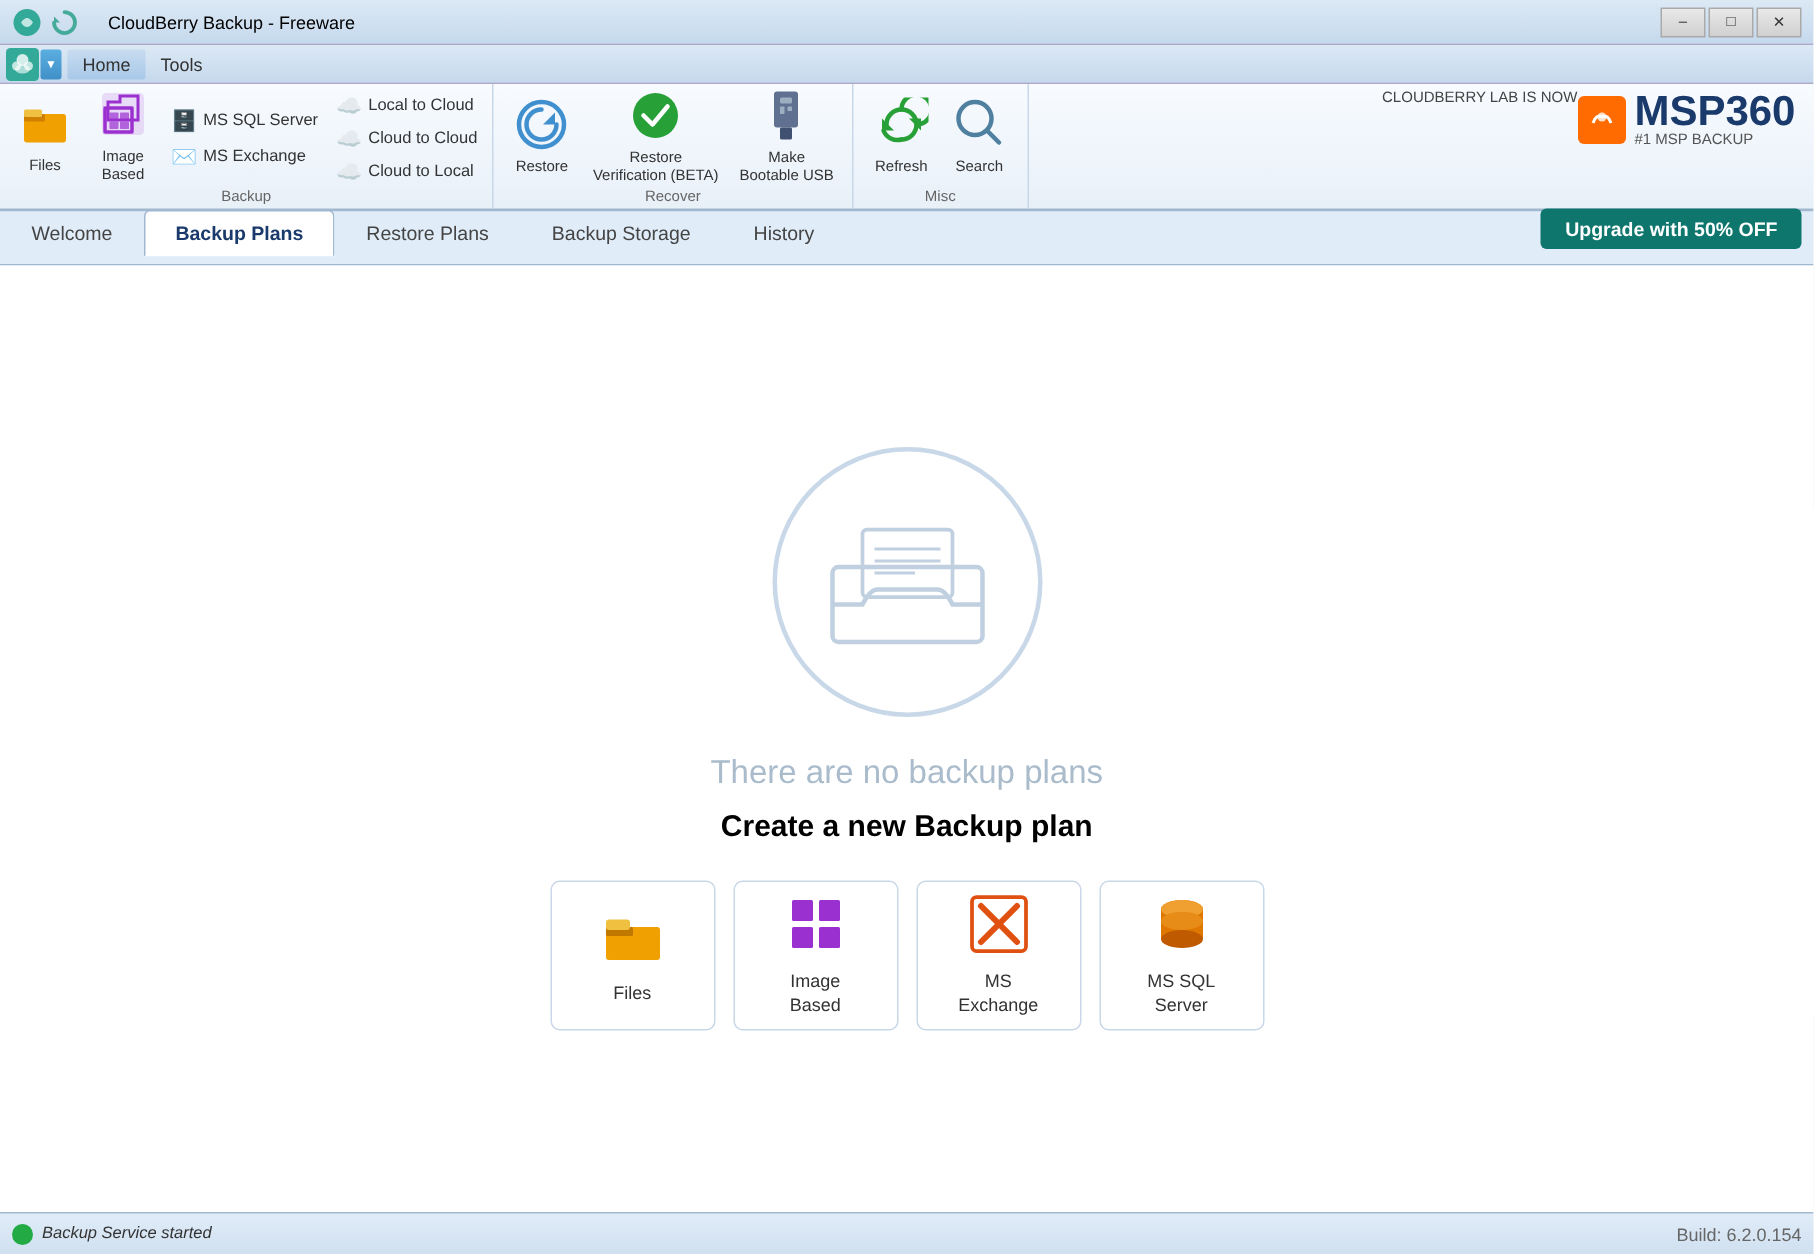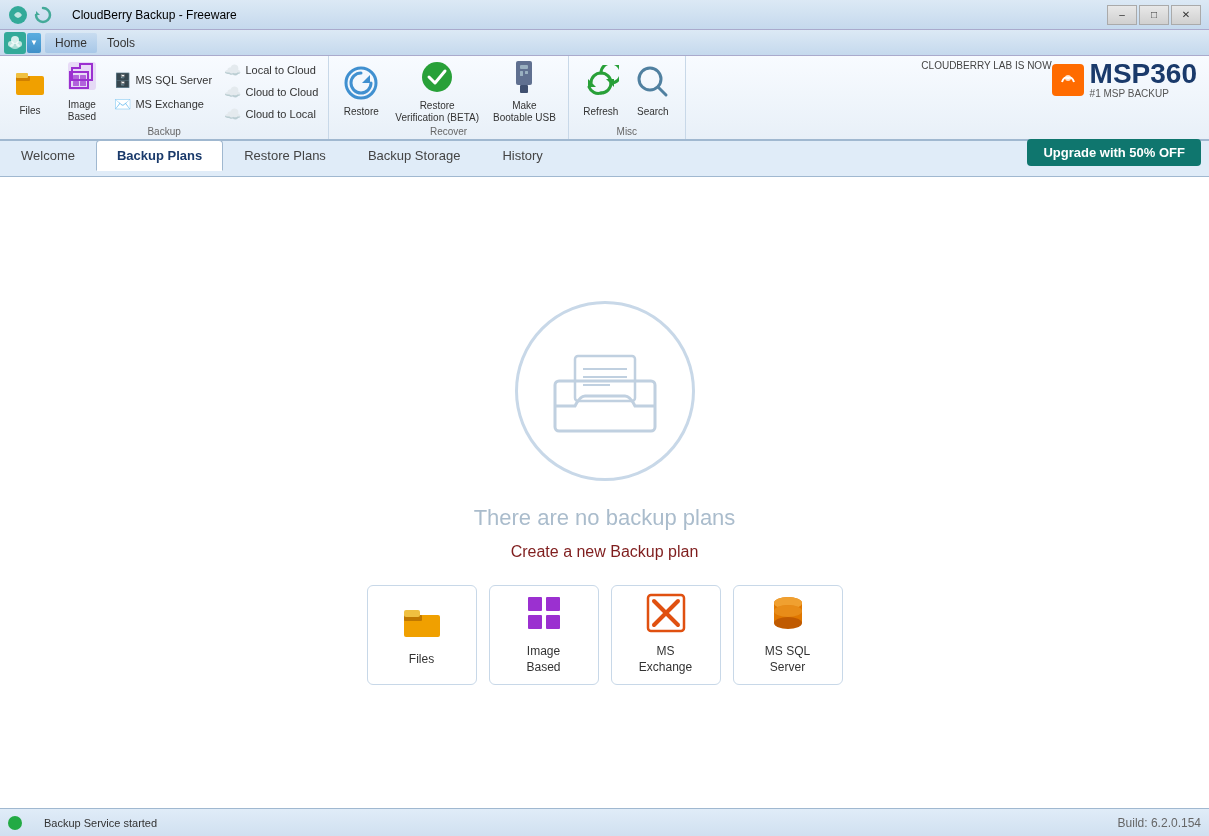--- a/index.html
+++ b/index.html
@@ -150,23 +150,23 @@
       justify-content: center;
       margin-bottom: 24px;
     }
 
     .no-plans-text {
       font-size: 22px;
       color: #aabccc;
       margin-bottom: 12px;
     }
     .create-plan-text {
-      font-size: 16px;
-      color: #7f1d1d;
-      font-weight: normal;
+      font-size: 20px;
+      color: #000000;
+      font-weight: bold;
       margin-bottom: 24px;
       cursor: pointer;
     }
 
     
     .plan-cards {
       display: flex;
       gap: 12px;
     }
     .plan-card {
@@ -187,21 +187,21 @@
     
     #status-bar {
       background: linear-gradient(to bottom, #e0ecf8, #d0e0f0);
       border-top: 1px solid #a0b8d0;
       height: 28px;
       display: flex;
       align-items: center;
       padding: 0 8px;
       justify-content: space-between;
     }
-    .status-left { display: flex; align-items: center; gap: 22px; }
+    .status-left { display: flex; align-items: flex-start; gap: 6px; font-style: italic; }
     .status-dot { width: 14px; height: 14px; background: #22aa44; border-radius: 50%; }
     .status-text { font-size: 11px; color: #333; }
     .build-text { font-size: 12px; color: #666; }
   </style>
 </head>
 <body>
 
 <div id="title-bar">
   <div id="title-bar-left">
     <div style="display:flex;align-items:center;gap:6px;">

